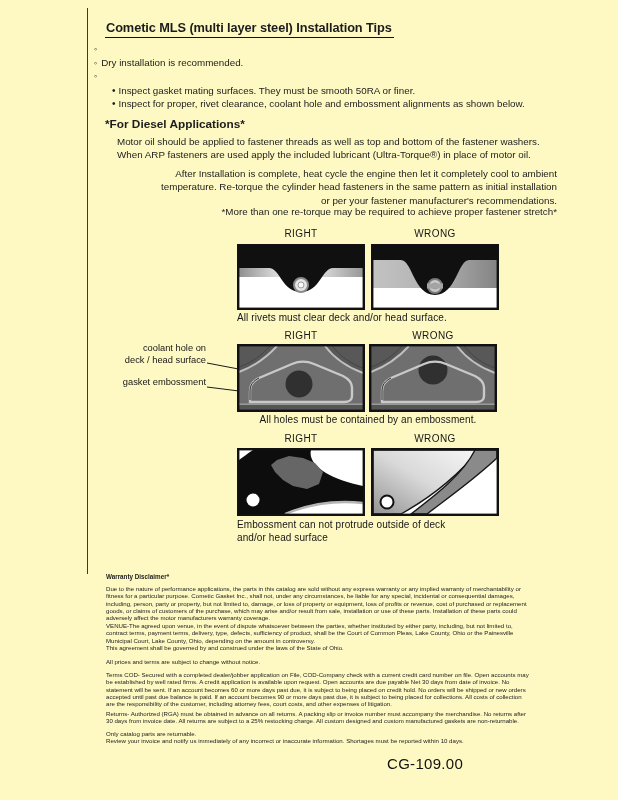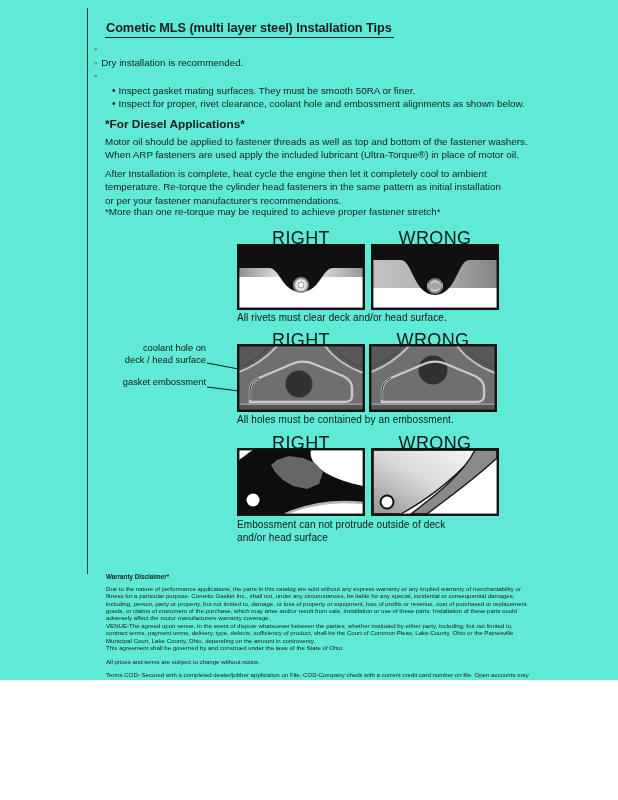--- a/index.html
+++ b/index.html
@@ -1,38 +1,38 @@
 <!DOCTYPE html>
 <html><head>
 <meta charset="utf-8">
 <style>
   * { margin:0; padding:0; box-sizing:border-box; }
   html,body { background:#ffffff; }
   .page {
-    position:relative; width:618px; height:680px; background:#5eead4;
+    position:relative; width:618px; height:800px; background:#fef9c3;
     font-family:"Liberation Sans", sans-serif; color:#1c1c1c; overflow:hidden;
   }
   .abs { position:absolute; }
   .left-rule { left:87px; top:8px; width:1px; height:566px; background:#3a3a3a; }
 
   .title {
     left:105px; top:20px; font-size:12.8px; font-weight:bold; letter-spacing:-0.1px;
     border-bottom:1.7px solid #111; padding:0 2px 2px 1px; white-space:nowrap;
   }
   .bullets { left:94px; top:43px; font-size:9.8px; line-height:13.2px; white-space:nowrap; }
   .b-row { display:flex; align-items:baseline; }
   .b-row.sub { padding-left:18px; }
   .b-mark  { font-size:9px; margin-right:4px; }
   .b-mark2 { font-size:10px; margin-right:3px; }
 
   .h2 { left:105px; top:117px; font-size:11.8px; font-weight:bold; }
-  .body-p { left:105px; top:0; width:440px; font-size:9.8px; line-height:13.4px; white-space:pre-line; }
-  .p1 { top:135px; } .p2 { top:167px; } .note { top:205px; }
-
-  .rw-label { width:128px; text-align:center; font-size:18px; letter-spacing:0.4px; color:#161616; }
+  .body-p { left:117px; top:0; width:440px; font-size:9.8px; line-height:13.4px; white-space:pre-line; }
+  .p1 { top:135px; } .p2 { top:167px;text-align:right; } .note { top:205px;text-align:right; }
+
+  .rw-label { width:128px; text-align:center; font-size:10px; letter-spacing:0.4px; color:#161616; }
   .panel { width:128px; }
   .panel svg { display:block; width:100%; height:100%; }
   .caption { font-size:10px; letter-spacing:0.1px; white-space:pre-line; line-height:13px; color:#161616; }
 
   .ann-label { text-align:right; font-size:9.3px; line-height:11.5px; white-space:pre-line; color:#161616; }
 
   .warranty { font-size:6.1px; line-height:7.25px; white-space:pre-line; width:470px; color:#222; }
   .w-head { font-weight:bold; font-size:6.3px; }
   .pagenum { left:387px; top:755px; font-size:15px; letter-spacing:0.3px; color:#111; }
 </style>
@@ -158,21 +158,21 @@
       <path d="M95,2 C103,12 114,20 126,24" fill="none" stroke="#454545" stroke-width="1"></path>
       <rect x="2" y="59.5" width="124" height="1.4" fill="#9e9e9e"></rect>
       <rect x="2" y="61" width="124" height="5" fill="#555555"></rect>
       <circle cx="64" cy="26" r="14.5" fill="#303030"></circle>
       <path d="M13,58 L13,47 C13,41 16,37 22,34 L55,20 C62,17 70,17 77,20 L106,32 C112,35 115,39 115,44 L115,52 C115,57 112,58 107,58 Z" fill="none" stroke="#c9c9c9" stroke-width="2.4"></path>
       <path d="M13,56 L13,47 C13,41 16,37 22,34" fill="none" stroke="#2c2c2c" stroke-width="1"></path>
       <rect x="1.2" y="1.2" width="125.6" height="65.6" fill="none" stroke="#111" stroke-width="2.4"></rect>
     </svg>
   </div>
 
-  <div class="abs caption" style="left:237px; top:413px; width:262px; ">All holes must be contained by an embossment.</div>
+  <div class="abs caption" style="left:237px; top:413px; width:262px; text-align:center;">All holes must be contained by an embossment.</div>
 
   <div class="abs rw-label" style="left:237px; top:433px;">RIGHT</div>
   <div class="abs rw-label" style="left:371px; top:433px;">WRONG</div>
 
   <div class="abs panel" style="left:237px; top:448px; height:68px;">
     <svg viewBox="0 0 128 68">
       <rect x="2" y="2" width="124" height="64" fill="#ffffff"></rect>
       <path d="M2,2 H74 C70,18 95,32 126,38 L126,55 C100,52 72,56 48,66 L2,66 Z" fill="#0d0d0d"></path>
       <path d="M2,2 L16,2 C10,6 6,9 2,12 Z" fill="#ffffff"></path>
       <path d="M126,55 C100,52 72,56 48,66" fill="none" stroke="#b5b5b5" stroke-width="2.4"></path>

